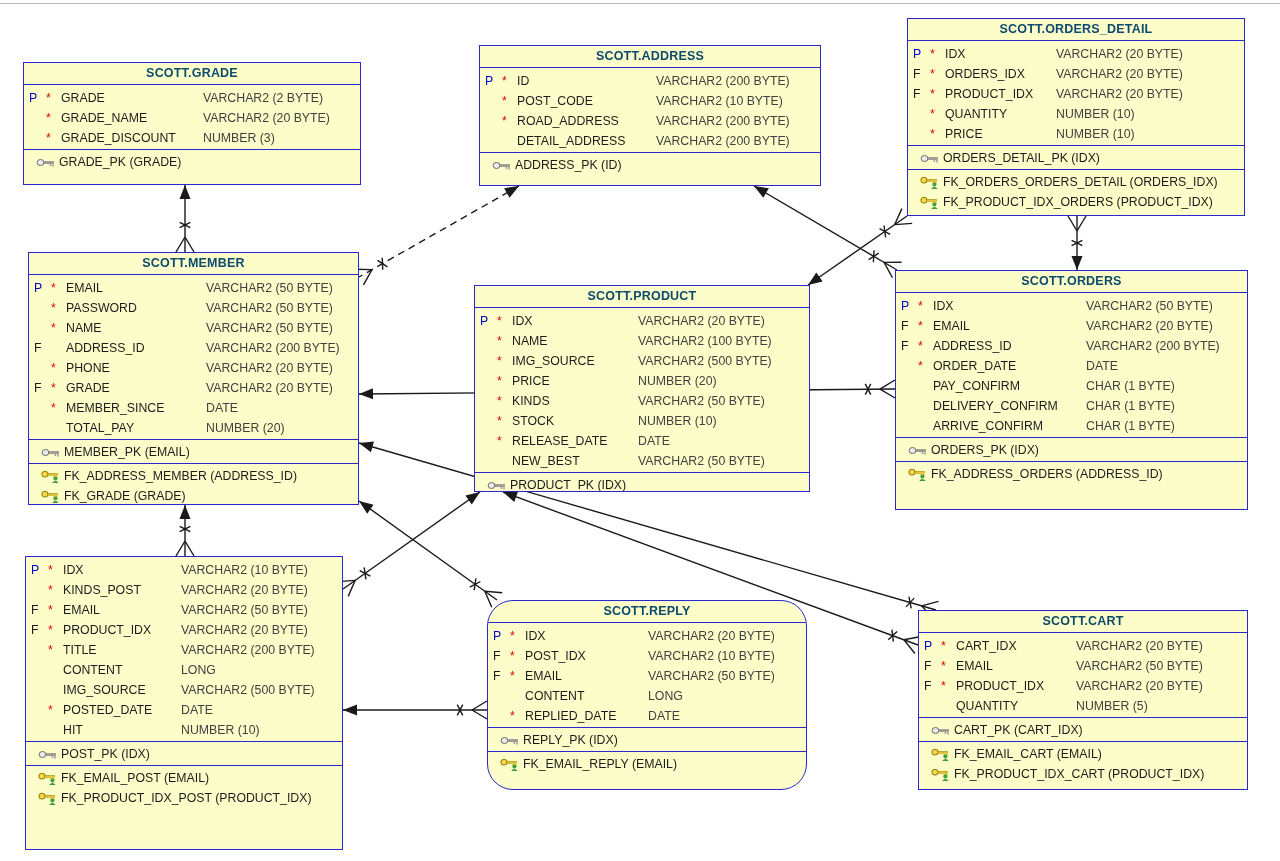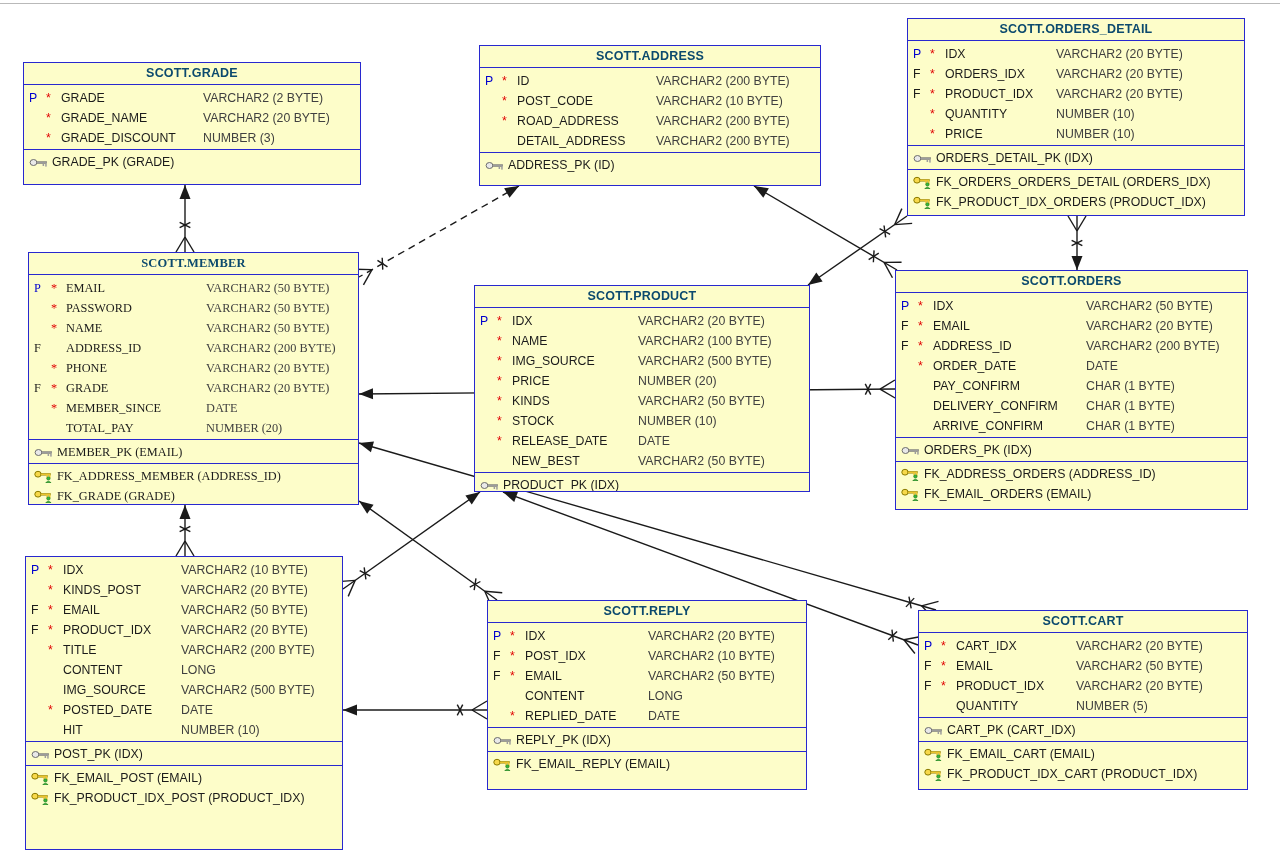--- a/index.html
+++ b/index.html
@@ -13,21 +13,21 @@
        font-size:12.5px;border-bottom:1.5px solid #2828CF;letter-spacing:.2px;}
   .cols{padding:3px 0 1px 0;}
   .crow{display:flex;align-items:center;height:20px;font-size:12.3px;color:#1b1b1b;white-space:nowrap;}
   .flag{width:17px;padding-left:5px;color:#0000CE;flex:0 0 auto;}
   .flag.fk{color:#1b1b1b;}
   .star{width:15px;color:#E00000;flex:0 0 auto;}
   .cname{flex:0 0 auto;width:calc(var(--tx) - 37px);overflow:hidden;}
   .ctype{color:#404040;flex:0 0 auto;}
   .keysec{border-top:1.5px solid #2828CF;padding:2px 0 1px 0;}
   .keyrow{display:flex;align-items:center;height:20px;font-size:12.3px;color:#1b1b1b;
-          padding-left:5px;white-space:nowrap;}
+          padding-left:12px;white-space:nowrap;}
   .keyicon{width:23px;flex:0 0 auto;display:inline-flex;align-items:center;}
 </style>
 </head>
 <body>
 
 <div class="canvas">
   <div class="topline"></div>
   <svg id="wires" width="1280" height="861">
       <g>
         <line x1="185" y1="185" x2="185" y2="252" stroke="#1a1a1a" stroke-width="1.4"></line>
@@ -273,21 +273,21 @@
               <rect x="12.3" y="5" width="1.5" height="2.4" fill="#F0C830"></rect>
               <rect x="15" y="5" width="1.5" height="3" fill="#F0C830"></rect>
               <circle cx="14.4" cy="8.4" r="1.7" fill="#39B439" stroke="#1c7a1c" stroke-width="0.6"></circle>
               <path d="M11.7 12.7 q2.7 -2.9 5.4 0 z" fill="#39B439" stroke="#1c7a1c" stroke-width="0.6"></path>
             </svg>
           </span>
           <span>FK_PRODUCT_IDX_ORDERS (PRODUCT_IDX)</span>
         </div>
       </div>
     </div>
-  <div class="tbl" style="left: 28px; top: 252px; width: 331px; height: 253px; font-family: Liberation Serif, serif; --tx: 177px;">
+  <div class="tbl" style="left: 28px; top: 252px; width: 331px; height: 253px; --tx: 177px;">
       <div class="tbl-title">SCOTT.MEMBER</div>
       <div class="cols">
         <div class="crow">
           <span class="flag">P</span>
           <span class="star">*</span>
           <span class="cname">EMAIL</span>
           <span class="ctype">VARCHAR2 (50 BYTE)</span>
         </div>
         <div class="crow">
           <span class="flag"></span>
@@ -506,33 +506,20 @@
               <ellipse cx="4" cy="4.2" rx="3.2" ry="2.9" fill="#F7D84A" stroke="#8a7a00"></ellipse>
               <rect x="6.8" y="3.3" width="9.6" height="1.9" fill="#F0C830" stroke="#8a7a00" stroke-width="0.5"></rect>
               <rect x="12.3" y="5" width="1.5" height="2.4" fill="#F0C830"></rect>
               <rect x="15" y="5" width="1.5" height="3" fill="#F0C830"></rect>
               <circle cx="14.4" cy="8.4" r="1.7" fill="#39B439" stroke="#1c7a1c" stroke-width="0.6"></circle>
               <path d="M11.7 12.7 q2.7 -2.9 5.4 0 z" fill="#39B439" stroke="#1c7a1c" stroke-width="0.6"></path>
             </svg>
           </span>
           <span>FK_ADDRESS_ORDERS (ADDRESS_ID)</span>
         </div>
-        <div class="keyrow">
-          <span class="keyicon">
-            <svg width="19" height="13" viewBox="0 0 19 13">
-              <ellipse cx="4" cy="4.2" rx="3.2" ry="2.9" fill="#F7D84A" stroke="#8a7a00"></ellipse>
-              <rect x="6.8" y="3.3" width="9.6" height="1.9" fill="#F0C830" stroke="#8a7a00" stroke-width="0.5"></rect>
-              <rect x="12.3" y="5" width="1.5" height="2.4" fill="#F0C830"></rect>
-              <rect x="15" y="5" width="1.5" height="3" fill="#F0C830"></rect>
-              <circle cx="14.4" cy="8.4" r="1.7" fill="#39B439" stroke="#1c7a1c" stroke-width="0.6"></circle>
-              <path d="M11.7 12.7 q2.7 -2.9 5.4 0 z" fill="#39B439" stroke="#1c7a1c" stroke-width="0.6"></path>
-            </svg>
-          </span>
-          <span>FK_EMAIL_ORDERS (EMAIL)</span>
-        </div>
       </div>
     </div>
   <div class="tbl" style="left: 25px; top: 556px; width: 318px; height: 294px; --tx: 155px;">
       <div class="cols">
         <div class="crow">
           <span class="flag">P</span>
           <span class="star">*</span>
           <span class="cname">IDX</span>
           <span class="ctype">VARCHAR2 (10 BYTE)</span>
         </div>
@@ -620,21 +607,21 @@
               <rect x="12.3" y="5" width="1.5" height="2.4" fill="#F0C830"></rect>
               <rect x="15" y="5" width="1.5" height="3" fill="#F0C830"></rect>
               <circle cx="14.4" cy="8.4" r="1.7" fill="#39B439" stroke="#1c7a1c" stroke-width="0.6"></circle>
               <path d="M11.7 12.7 q2.7 -2.9 5.4 0 z" fill="#39B439" stroke="#1c7a1c" stroke-width="0.6"></path>
             </svg>
           </span>
           <span>FK_PRODUCT_IDX_POST (PRODUCT_IDX)</span>
         </div>
       </div>
     </div>
-  <div class="tbl" style="left: 487px; top: 600px; width: 320px; height: 190px; --tx: 160px;">
+  <div class="tbl" style="left: 487px; top: 600px; width: 320px; height: 190px; border-radius: 26px; --tx: 160px;">
       <div class="tbl-title">SCOTT.REPLY</div>
       <div class="cols">
         <div class="crow">
           <span class="flag">P</span>
           <span class="star">*</span>
           <span class="cname">IDX</span>
           <span class="ctype">VARCHAR2 (20 BYTE)</span>
         </div>
         <div class="crow">
           <span class="flag fk">F</span>

